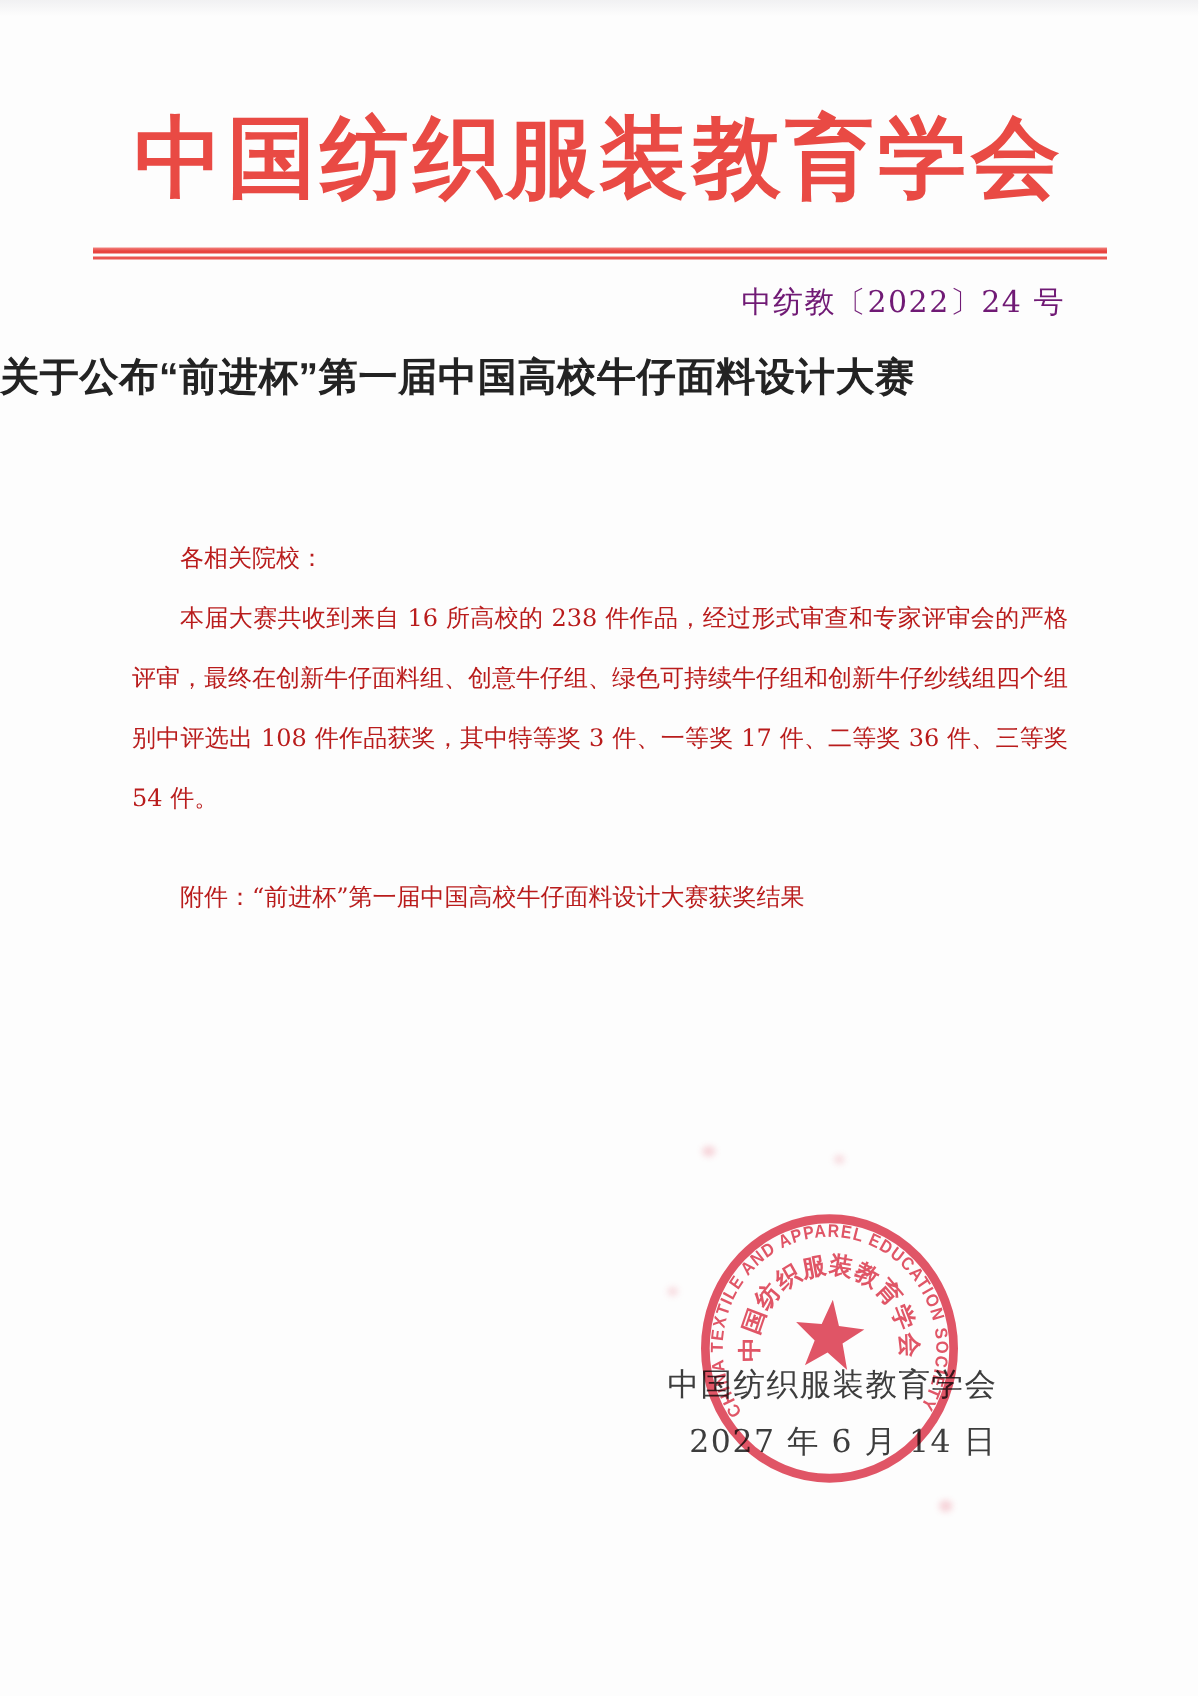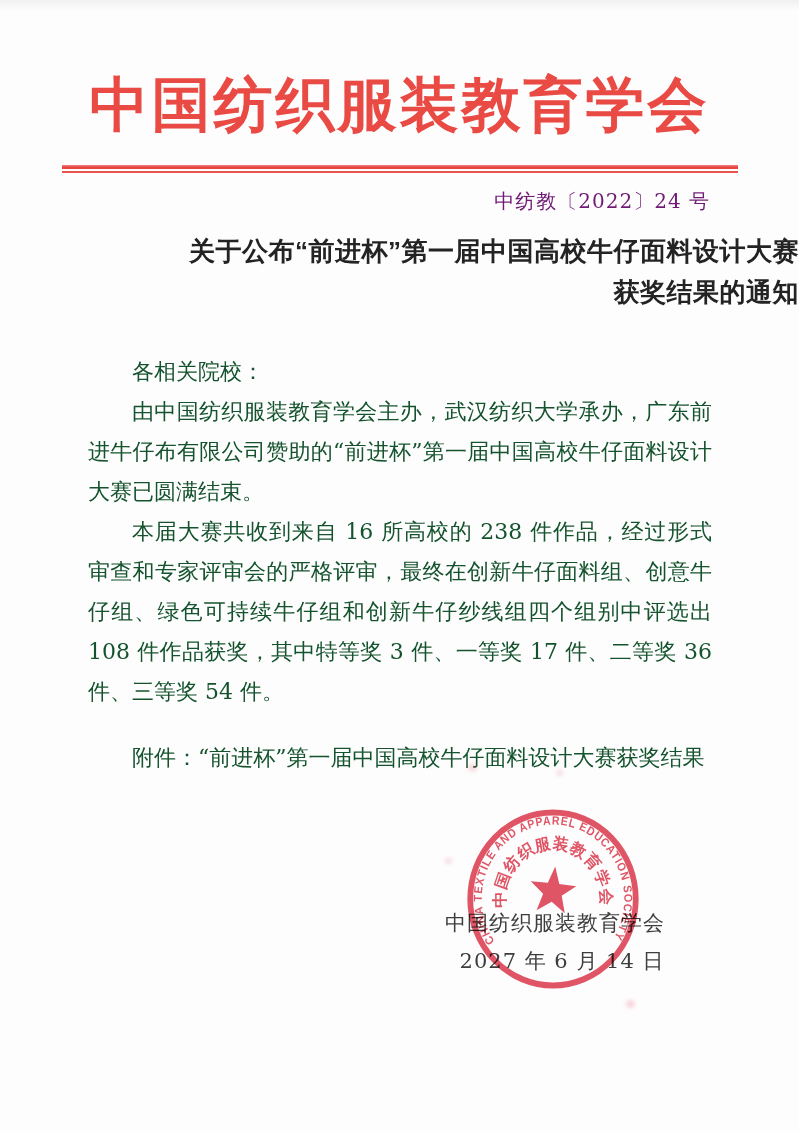--- a/index.html
+++ b/index.html
@@ -22,28 +22,28 @@
   .rule { position:absolute; top:165px; left:62px; right:61px; }
   .rule-thick { height:4px; background:linear-gradient(180deg,#f2837f 0%, #e8433f 60%, #e8433f 100%); }
   .rule-gap { height:2px; background:transparent; }
   .rule-thin { height:2px; background:#ea5450; }
   .doc-number {
     position:absolute; top:186px; right:89px;
     font-size:20px; line-height:30px; color:#701a75; letter-spacing:1px;
   }
   .notice-title {
     position:absolute; top:231px; left:0; right:0; margin:0;
-    text-align:right; font-size:26px; line-height:41px; font-weight:bold;
+    text-align:left; font-size:26px; line-height:41px; font-weight:bold;
     color:#232323; letter-spacing:.5px;
     font-family:"Liberation Sans","DejaVu Sans",sans-serif;
   }
   .notice-title span { display:block; }
   .body-text {
     position:absolute; top:352px; left:88px; width:624px;
-    font-size:22px; line-height:40px; color:#14532d;
+    font-size:16px; line-height:40px; color:#b91c1c;
   }
   .body-text p { margin:0; text-indent:2em; text-align:justify; }
   .salutation { margin:0; }
   .attachment { margin-top:26px !important; text-align:right; }
   .signature-block {
     position:absolute; top:904px; left:415px; width:280px;
     text-align:center; font-size:21px; line-height:38px; color:#3d3d3d;
     letter-spacing:1px; z-index:1;
   }
   .signature-date { padding-left:14px; }
@@ -81,26 +81,24 @@
   <div class="rule">
     <div class="rule-thick"></div>
     <div class="rule-gap"></div>
     <div class="rule-thin"></div>
   </div>
 
   <div class="doc-number">中纺教〔2022〕24 号</div>
 
   <h1 class="notice-title">
     <span>关于公布“前进杯”第一届中国高校牛仔面料设计大赛</span>
-    <span>获奖结果的通知</span>
   </h1>
 
   <div class="body-text">
     <p class="salutation">各相关院校：</p>
-    <p>由中国纺织服装教育学会主办，武汉纺织大学承办，广东前进牛仔布有限公司赞助的“前进杯”第一届中国高校牛仔面料设计大赛已圆满结束。</p>
     <p>本届大赛共收到来自 16 所高校的 238 件作品，经过形式审查和专家评审会的严格评审，最终在创新牛仔面料组、创意牛仔组、绿色可持续牛仔组和创新牛仔纱线组四个组别中评选出 108 件作品获奖，其中特等奖 3 件、一等奖 17 件、二等奖 36 件、三等奖 54 件。</p>
     <p class="attachment">附件：“前进杯”第一届中国高校牛仔面料设计大赛获奖结果</p>
   </div>
 
   <div class="signature-block">
     <div class="signature-org">中国纺织服装教育学会</div>
     <div class="signature-date">2027 年 6 月 14 日</div>
   </div>
 
   <div class="seal">

